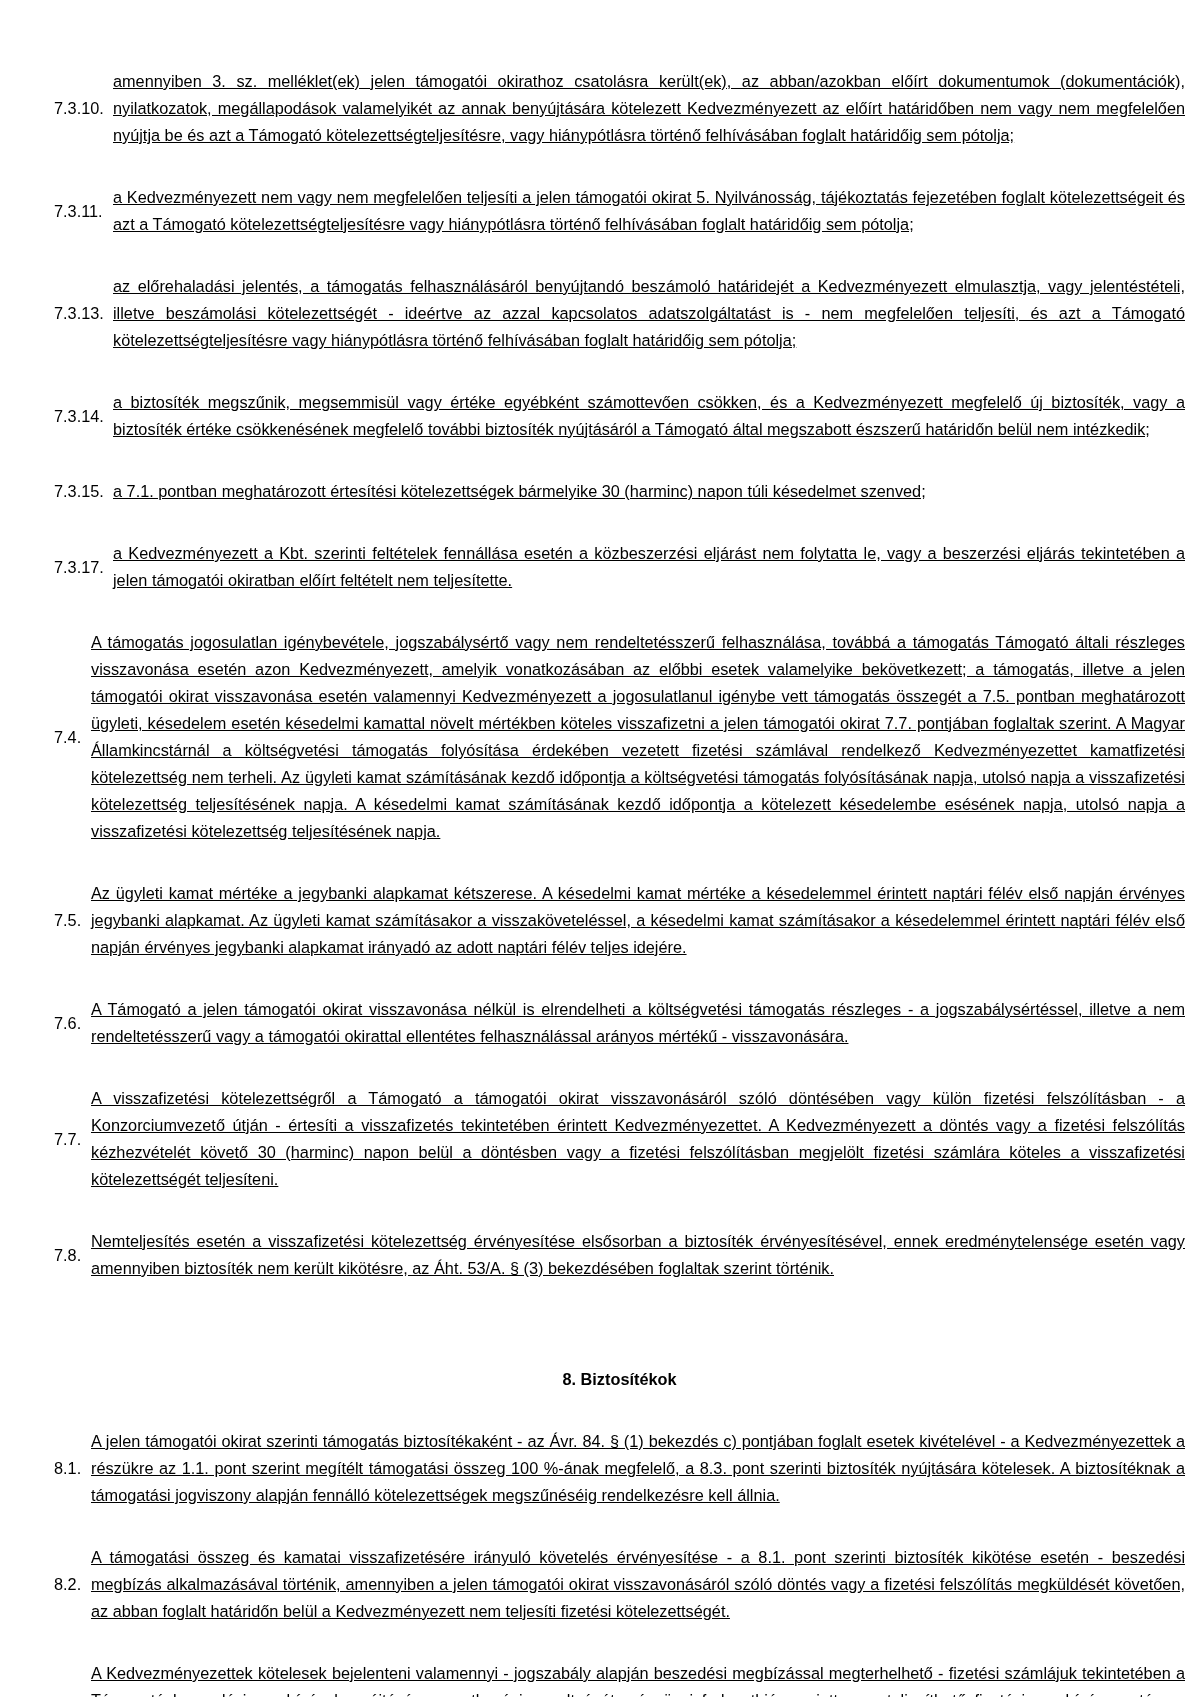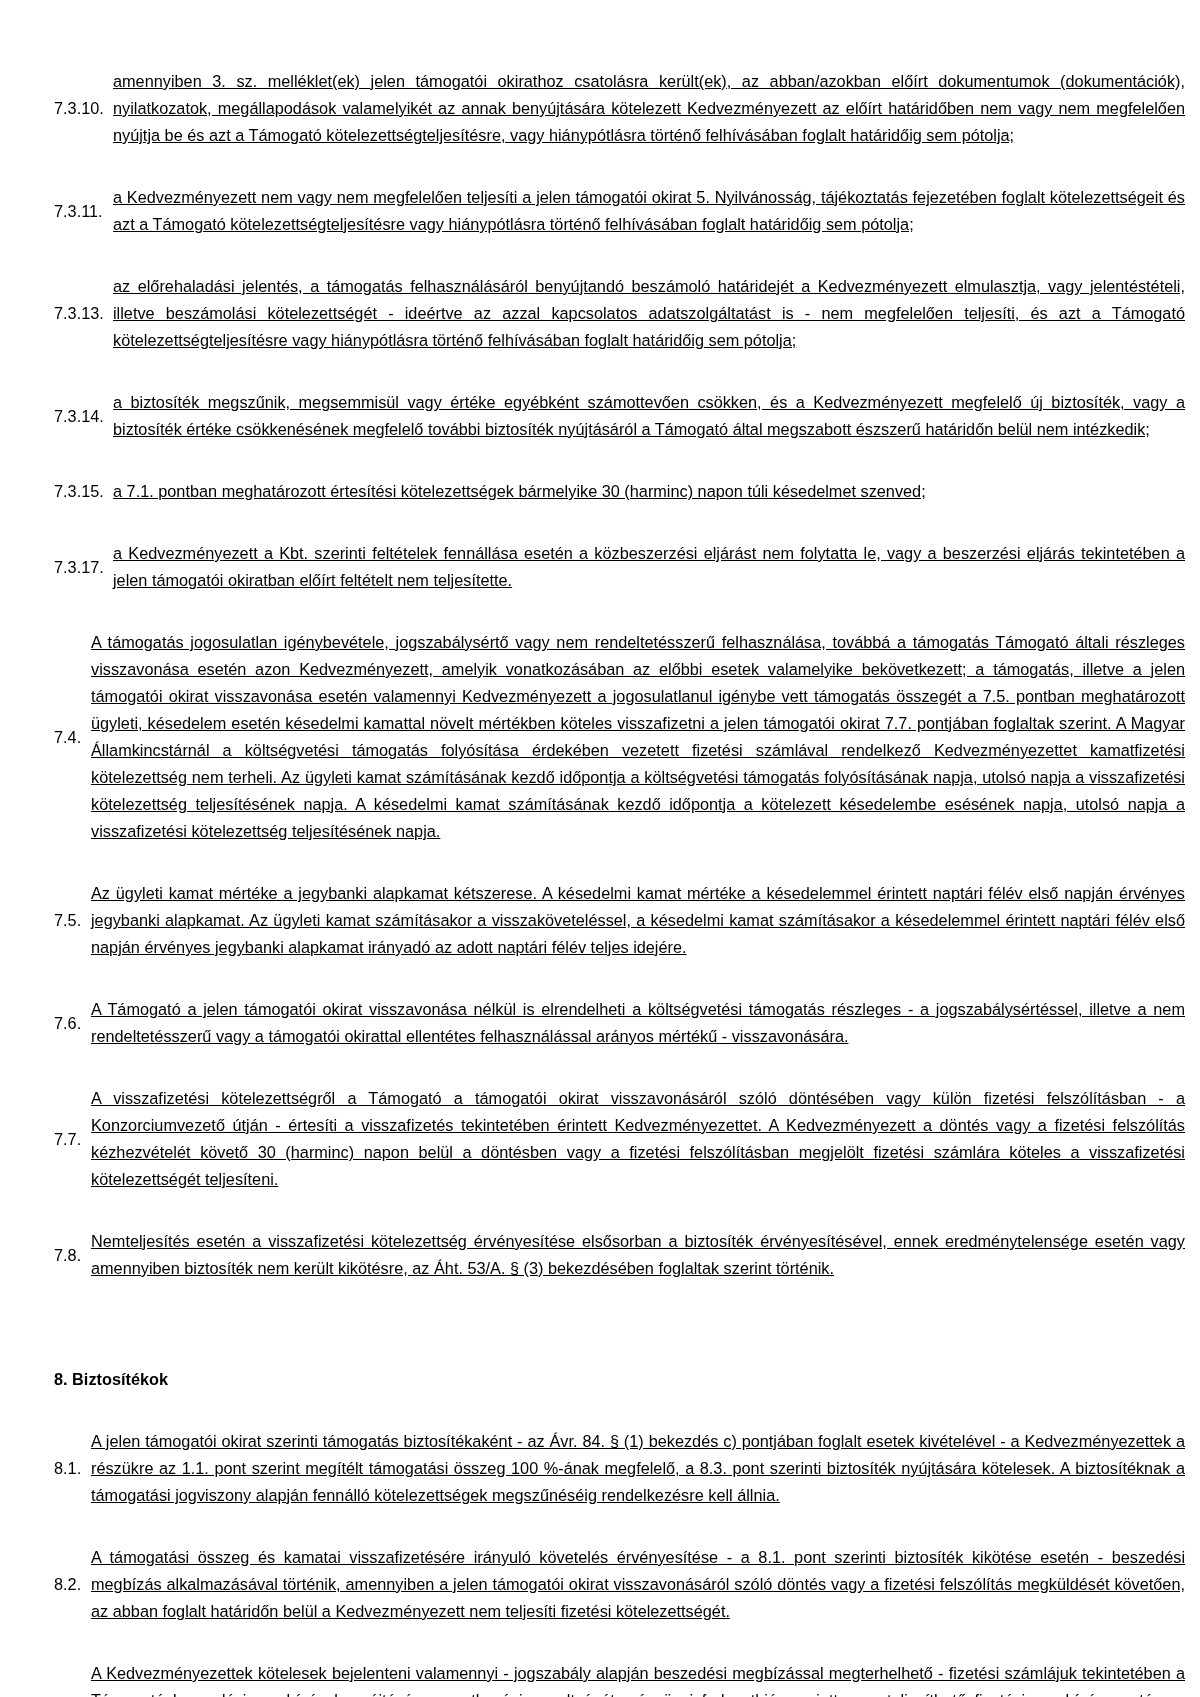--- a/index.html
+++ b/index.html
@@ -39,21 +39,21 @@
   }
   .clause .txt {
     flex: 1 1 auto;
     text-align: justify;
     text-decoration: underline;
   }
   .section-heading {
     font-size: 16.3px;
     line-height: 27px;
     font-weight: bold;
-    text-align: left;
+    text-align: center;
     margin: 84px 0 33px 0;
   }
   .section-heading.last {
     margin: 68px 0 0 0;
   }
   .page-footer {
     margin-top: 26px;
     margin-right: 23px;
     text-align: center;
   }

